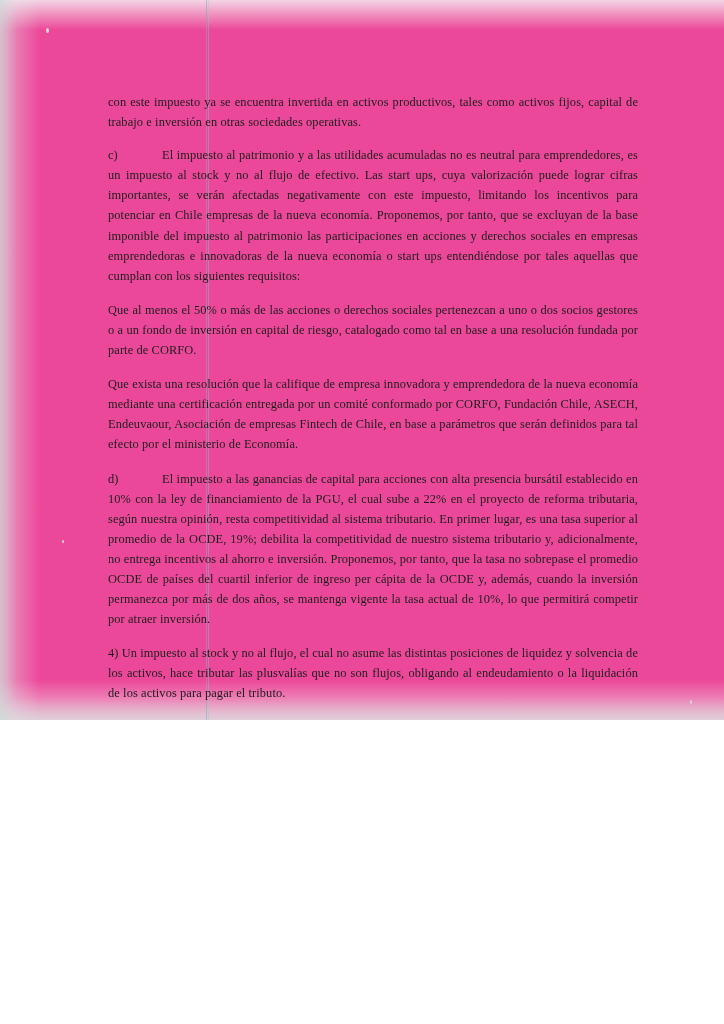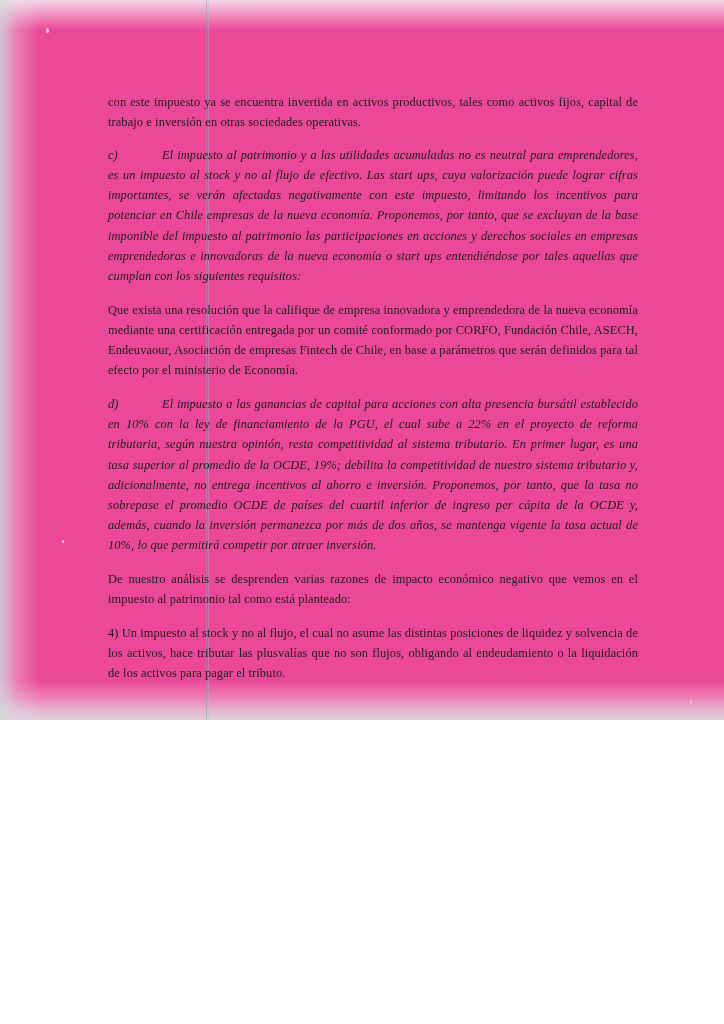--- a/index.html
+++ b/index.html
@@ -74,21 +74,20 @@
     letter-spacing: 0.1px;
     font-family: "Liberation Serif", serif;
   }
   p.tight {
     margin-bottom: 13px;
   }
   .lettered {
     position: relative;
     padding-left: 0;
     text-indent: 0;
-    font-style: italic;
   }
   .lettered .marker {
     display: inline-block;
     width: 54px;
   }
   .numbered {
     margin-bottom: 14px;
   }
 </style>
 </head>
@@ -107,25 +106,25 @@
   <div class="speck" style="left:690px; top:700px; width:2px; height:4px;"></div>
 
   <div class="content">
 
     <p class="tight">con este impuesto ya se encuentra invertida en activos productivos, tales como activos fijos, capital de trabajo e inversión en otras sociedades operativas.</p>
 
     <p class="lettered">
       <span class="marker">c)</span><span>El impuesto al patrimonio y a las utilidades acumuladas no es neutral para emprendedores, es un impuesto al stock y no al flujo de efectivo. Las start ups, cuya valorización puede lograr cifras importantes, se verán afectadas negativamente con este impuesto, limitando los incentivos para potenciar en Chile empresas de la nueva economía. Proponemos, por tanto, que se excluyan de la base imponible del impuesto al patrimonio las participaciones en acciones y derechos sociales en empresas emprendedoras e innovadoras de la nueva economía o start ups entendiéndose por tales aquellas que cumplan con los siguientes requisitos:</span>
     </p>
 
+    <p>Que al menos el 50% o más de las acciones o derechos sociales pertenezcan a uno o dos socios gestores o a un fondo de inversión en capital de riesgo, catalogado como tal en base a una resolución fundada por parte de CORFO.</p>
 
     <p>Que exista una resolución que la califique de empresa innovadora y emprendedora de la nueva economía mediante una certificación entregada por un comité conformado por CORFO, Fundación Chile, ASECH, Endeuvaour, Asociación de empresas Fintech de Chile, en base a parámetros que serán definidos para tal efecto por el ministerio de Economía.</p>
 
     <p class="lettered">
       <span class="marker">d)</span><span>El impuesto a las ganancias de capital para acciones con alta presencia bursátil establecido en 10% con la ley de financiamiento de la PGU, el cual sube a 22% en el proyecto de reforma tributaria, según nuestra opinión, resta competitividad al sistema tributario. En primer lugar, es una tasa superior al promedio de la OCDE, 19%; debilita la competitividad de nuestro sistema tributario y, adicionalmente, no entrega incentivos al ahorro e inversión. Proponemos, por tanto, que la tasa no sobrepase el promedio OCDE de países del cuartil inferior de ingreso per cápita de la OCDE y, además, cuando la inversión permanezca por más de dos años, se mantenga vigente la tasa actual de 10%, lo que permitirá competir por atraer inversión.</span>
     </p>
 
-    <p>De nuestro análisis se desprenden varias razones de impacto económico negativo que vemos en el impuesto al patrimonio tal como está planteado:</p>
 
     <p class="numbered">4) Un impuesto al stock y no al flujo, el cual no asume las distintas posiciones de liquidez y solvencia de los activos, hace tributar las plusvalías que no son flujos, obligando al endeudamiento o la liquidación de los activos para pagar el tributo.</p>
 
   </div>
 </div>
 
 </body></html>

